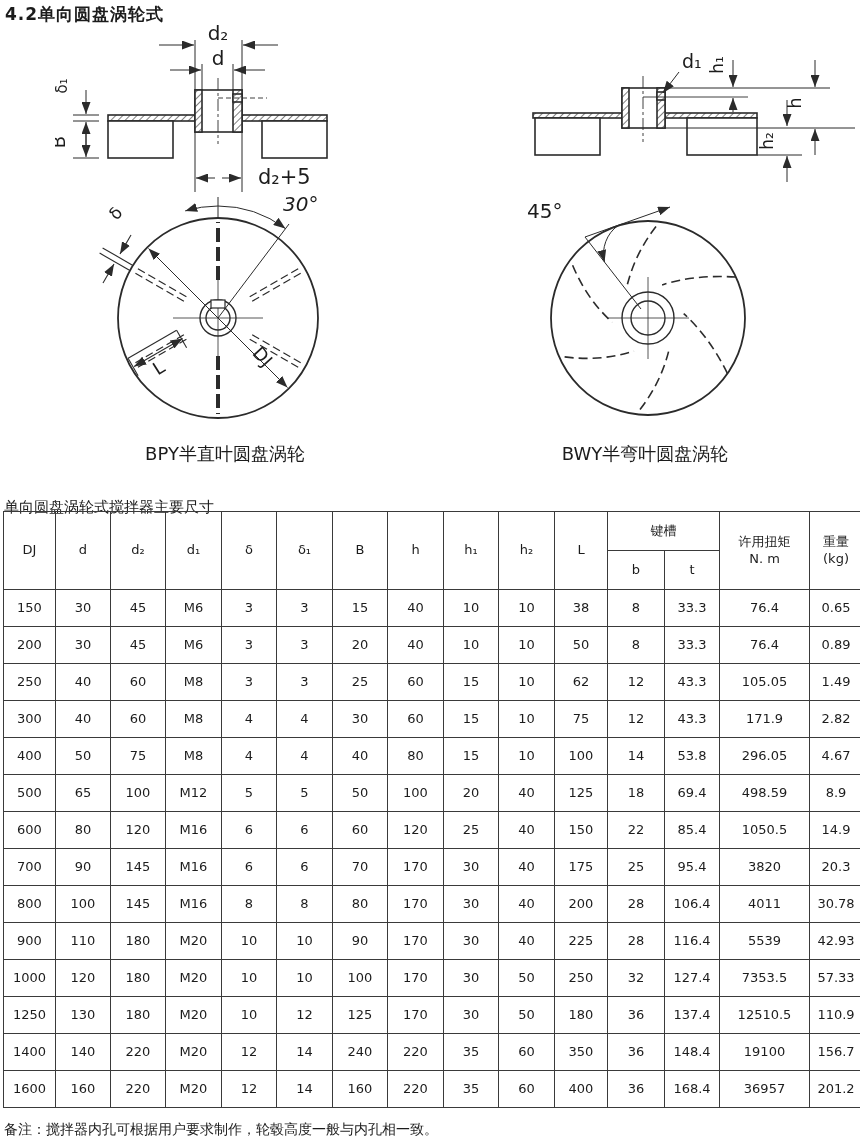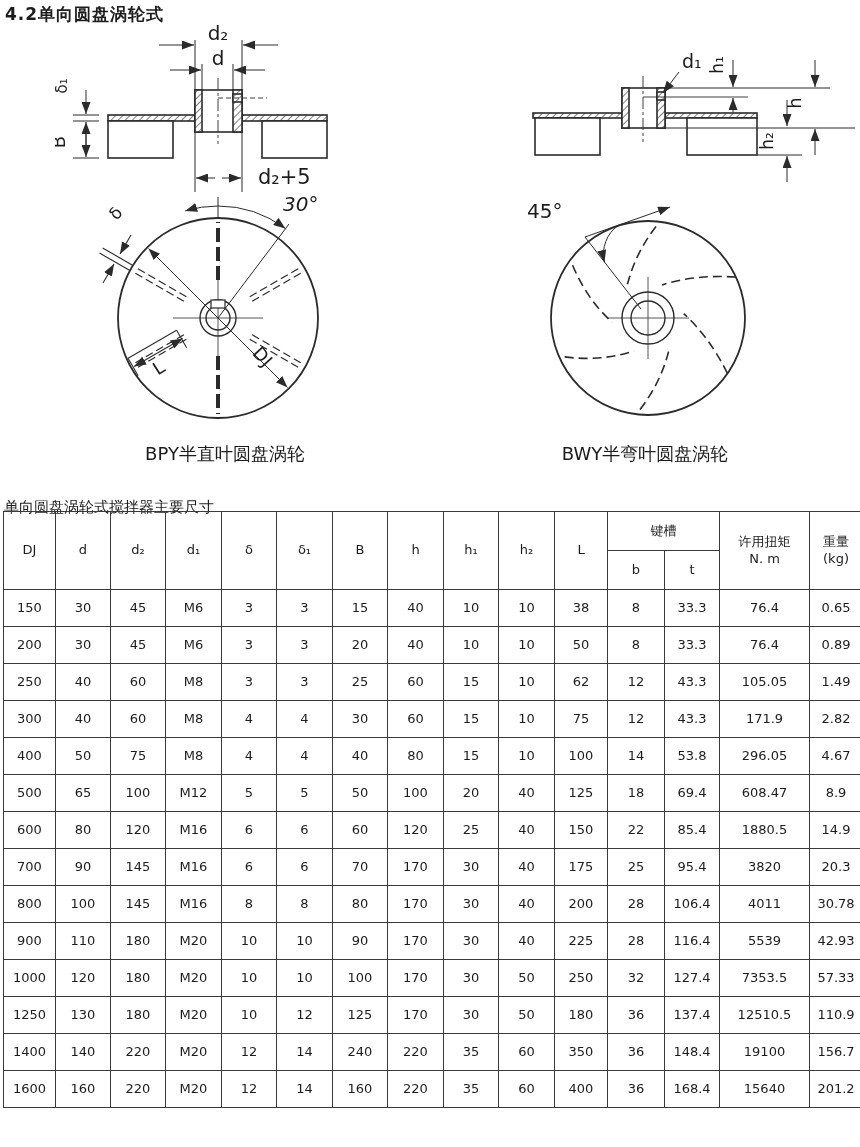--- a/index.html
+++ b/index.html
@@ -358,38 +358,38 @@
             <td>M12</td>
             <td>5</td>
             <td>5</td>
             <td>50</td>
             <td>100</td>
             <td>20</td>
             <td>40</td>
             <td>125</td>
             <td>18</td>
             <td>69.4</td>
-            <td>608.47</td>
+            <td>498.59</td>
             <td>8.9</td>
           </tr>
           <tr>
             <td>600</td>
             <td>80</td>
             <td>120</td>
             <td>M16</td>
             <td>6</td>
             <td>6</td>
             <td>60</td>
             <td>120</td>
             <td>25</td>
             <td>40</td>
             <td>150</td>
             <td>22</td>
             <td>85.4</td>
-            <td>1880.5</td>
+            <td>1050.5</td>
             <td>14.9</td>
           </tr>
           <tr>
             <td>700</td>
             <td>90</td>
             <td>145</td>
             <td>M16</td>
             <td>6</td>
             <td>6</td>
             <td>70</td>
@@ -494,21 +494,22 @@
             <td>M20</td>
             <td>12</td>
             <td>14</td>
             <td>160</td>
             <td>220</td>
             <td>35</td>
             <td>60</td>
             <td>400</td>
             <td>36</td>
             <td>168.4</td>
-            <td>15640</td>
+            <td>36957</td>
             <td>201.2</td>
           </tr>
         </tbody>
     </table>
   </div>
 
+  <div class="abs note">备注：搅拌器内孔可根据用户要求制作，轮毂高度一般与内孔相一致。</div>
 
 </div>
 
 </body></html>

